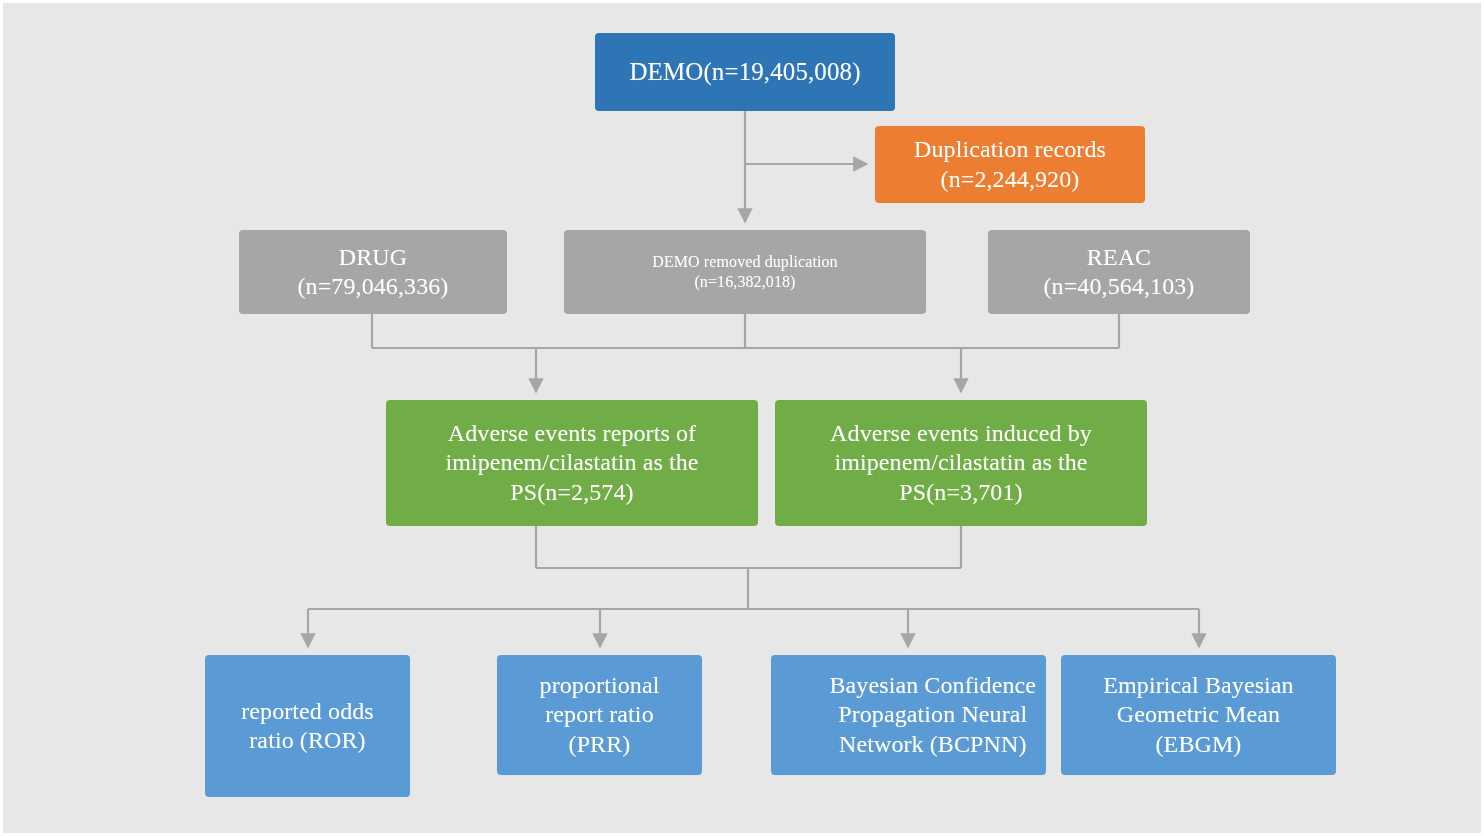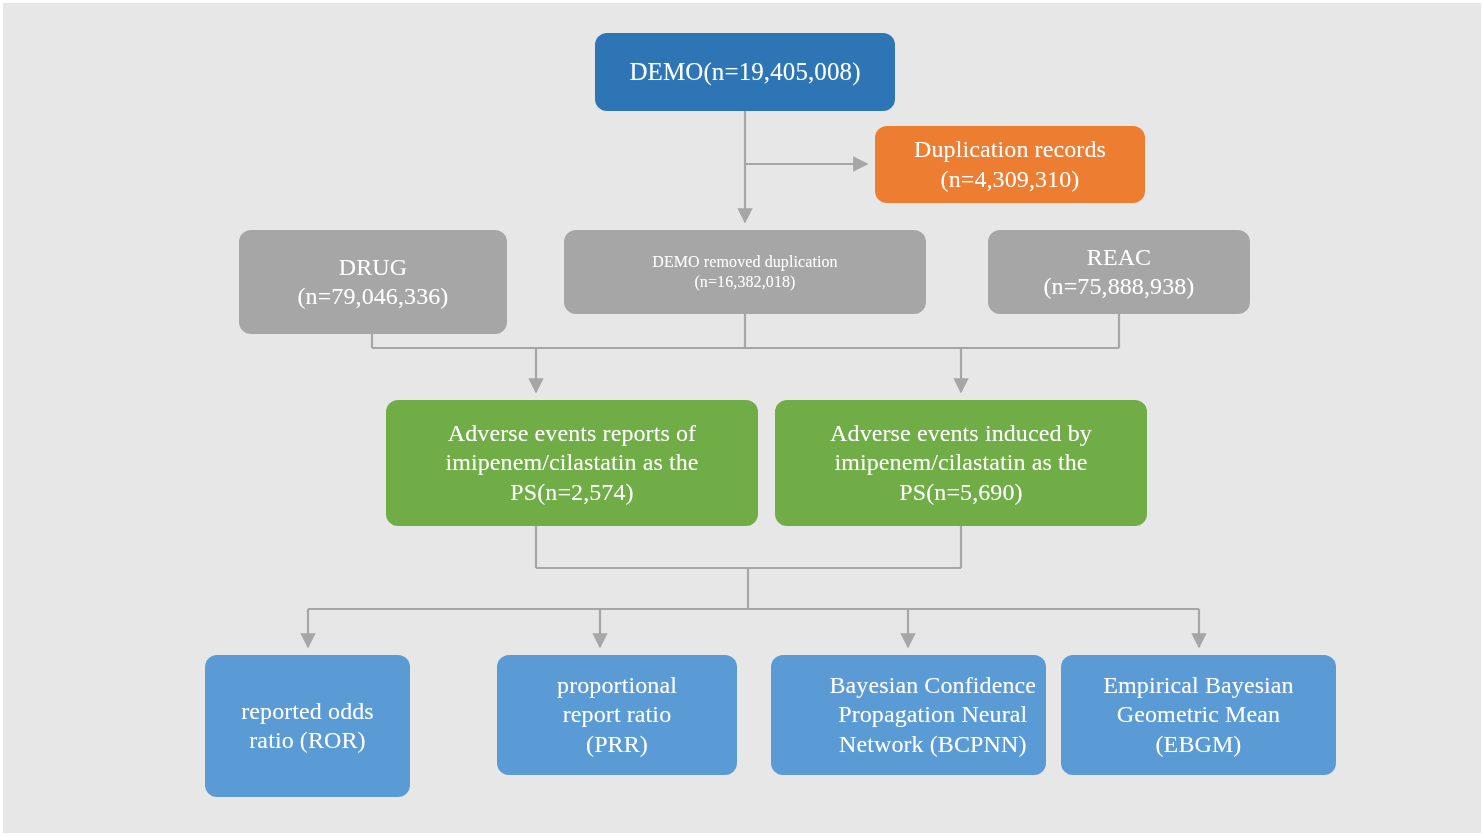--- a/index.html
+++ b/index.html
@@ -25,38 +25,38 @@
     height: 836px;
     pointer-events: none;
   }
   .node {
     position: absolute;
     display: flex;
     align-items: center;
     justify-content: center;
     text-align: center;
     color: #ffffff;
-    border-radius: 12px;
+    border-radius: 4px;
     box-sizing: border-box;
     padding: 12px 10px;
     line-height: 1.22;
     letter-spacing: 0.1px;
     text-shadow: 0 0 1px rgba(255,255,255,0.25);
   }
   .node span { display: block; white-space: pre-line; }
 
   .n-demo     { left: 592px; top: 30px;  width: 300px; height: 78px;  font-size: 25px; }
   .n-dup      { left: 872px; top: 123px; width: 270px; height: 77px;  font-size: 24px; }
-  .n-drug     { left: 236px; top: 227px; width: 268px; height: 104px;  font-size: 24px; }
+  .n-drug     { left: 236px; top: 227px; width: 268px; height: 84px;  font-size: 24px; }
   .n-demorem  { left: 561px; top: 227px; width: 362px; height: 84px;  font-size: 16px; }
   .n-reac     { left: 985px; top: 227px; width: 262px; height: 84px;  font-size: 24px; }
   .n-green1   { left: 347px; top: 397px; width: 372px; height: 126px; font-size: 24px; margin-left: 36px; }
   .n-green2   { left: 772px; top: 397px; width: 372px; height: 126px; font-size: 24px; }
   .n-ror      { left: 202px; top: 652px; width: 205px; height: 142px; font-size: 24px; }
-  .n-prr      { left: 494px; top: 652px; width: 240px; height: 120px; font-size: 24px; }
+  .n-prr      { left: 494px; top: 652px; width: 205px; height: 120px; font-size: 24px; }
   .n-bcpnn    { left: 768px; top: 652px; width: 275px; height: 120px; font-size: 24px; justify-content: flex-end; }
   .n-ebgm     { left: 1058px; top: 652px; width: 275px; height: 120px; font-size: 24px; }
 </style>
 </head>
 <body>
 
 <div id="canvas">
 
   <svg class="svg-layer" viewBox="0 0 1484 836" xmlns="http://www.w3.org/2000/svg">
     <defs>
@@ -92,48 +92,48 @@
       <path d="M 1196 606 L 1196 644" marker-end="url(#arrow)"></path>
     </g>
   </svg>
 
   <div class="node n-demo" style="background:#2e75b6">
     <span>DEMO(n=19,405,008)</span>
   </div>
 
   <div class="node n-dup" style="background:#ed7d31">
     <span>Duplication records
-(n=4,309,310)</span>
+(n=2,244,920)</span>
   </div>
 
   <div class="node n-drug" style="background:#a6a6a6">
     <span>DRUG
 (n=79,046,336)</span>
   </div>
 
   <div class="node n-demorem" style="background:#a6a6a6">
     <span>DEMO removed duplication
 (n=16,382,018)</span>
   </div>
 
   <div class="node n-reac" style="background:#a6a6a6">
     <span>REAC
-(n=75,888,938)</span>
+(n=40,564,103)</span>
   </div>
 
   <div class="node n-green1" style="background:#70ad47">
     <span>Adverse events reports of
 imipenem/cilastatin as the
 PS(n=2,574)</span>
   </div>
 
   <div class="node n-green2" style="background:#70ad47">
     <span>Adverse events induced by
 imipenem/cilastatin as the
-PS(n=5,690)</span>
+PS(n=3,701)</span>
   </div>
 
   <div class="node n-ror" style="background:#5b9bd5">
     <span>reported odds
 ratio (ROR)</span>
   </div>
 
   <div class="node n-prr" style="background:#5b9bd5">
     <span>proportional
 report ratio

